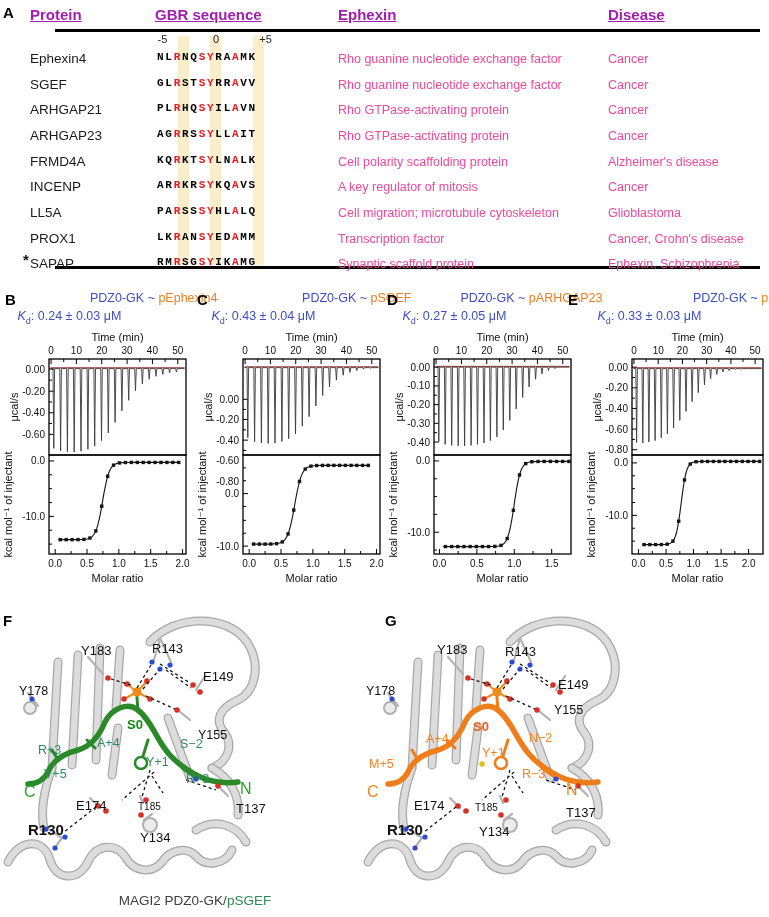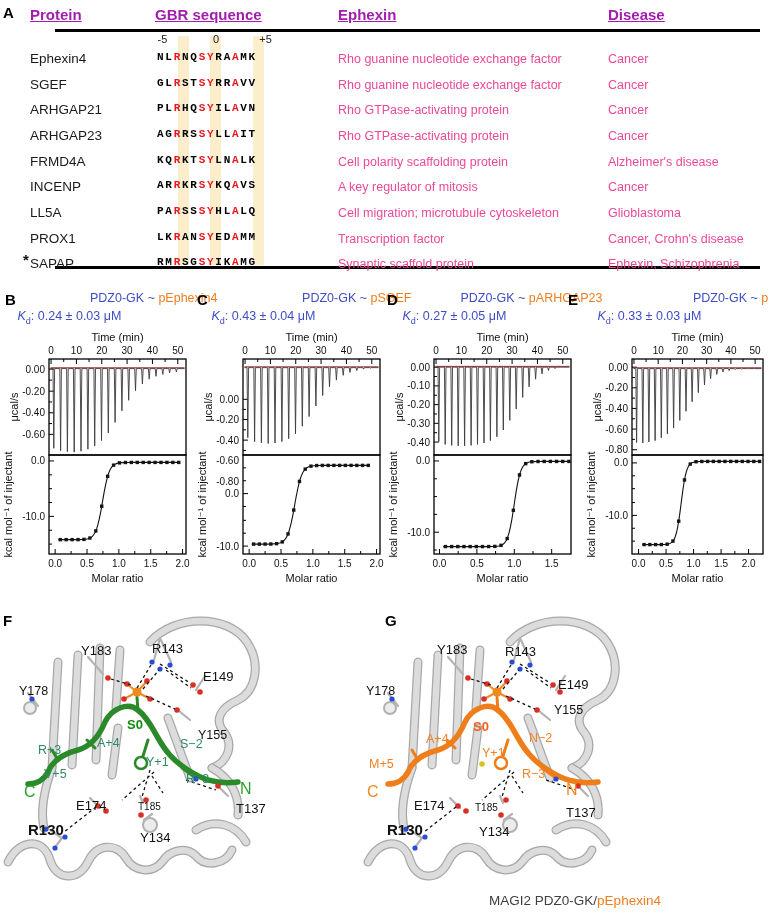--- a/index.html
+++ b/index.html
@@ -268,22 +268,22 @@
         <text x="7" y="197" fill="#f5871f" style="font-size:16px;">C</text>
         <text x="206" y="195" fill="#f5871f" style="font-size:16px;">N</text>
         <text x="54" y="210" fill="#111" style="font-size:13px;">E174</text>
         <text x="115" y="211" fill="#111" style="font-size:10px;">T185</text>
         <text x="206" y="217" fill="#111" style="font-size:13px;">T137</text>
         <text x="27" y="235" fill="#111" style="font-size:15px;font-weight:bold;">R130</text>
         <text x="119" y="236" fill="#111" style="font-size:13px;">Y134</text>
       </svg>
     </div>
 
-  <div class="abs cap" style="left:425px;top:893px;">
-    <span>MAGI2 PDZ0-GK/</span><span id="capG-acc" style="color: rgb(239, 125, 30);">pEphexin4</span>
+  <div class="abs cap" style="left:45px;top:893px;">
+    <span>MAGI2 PDZ0-GK/</span><span id="capF-acc" style="color: rgb(46, 139, 87);">pSGEF</span>
   </div>
 <svg width="192" height="258" viewBox="0 0 192 258" style="left:0px;top:330px;">
       <rect x="49" y="29" width="137" height="96" fill="none" stroke="#000" stroke-width="1.3"></rect>
       <rect x="49" y="125" width="137" height="99" fill="none" stroke="#000" stroke-width="1.3"></rect>
       <text x="117.5" y="11" text-anchor="middle" class="ax">Time (min)</text>
       <line x1="51.055" y1="29" x2="51.055" y2="34" stroke="#000" stroke-width="1"></line>
       <text x="51.055" y="24" text-anchor="middle" class="tk">0</text>
       <line x1="63.7275" y1="29" x2="63.7275" y2="32" stroke="#000" stroke-width="1"></line>
       <line x1="76.4" y1="29" x2="76.4" y2="34" stroke="#000" stroke-width="1"></line>
       <text x="76.4" y="24" text-anchor="middle" class="tk">10</text>

